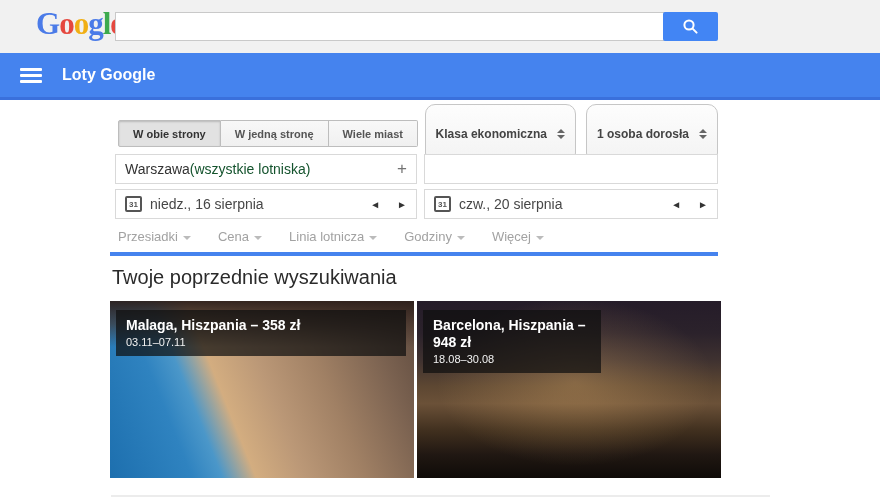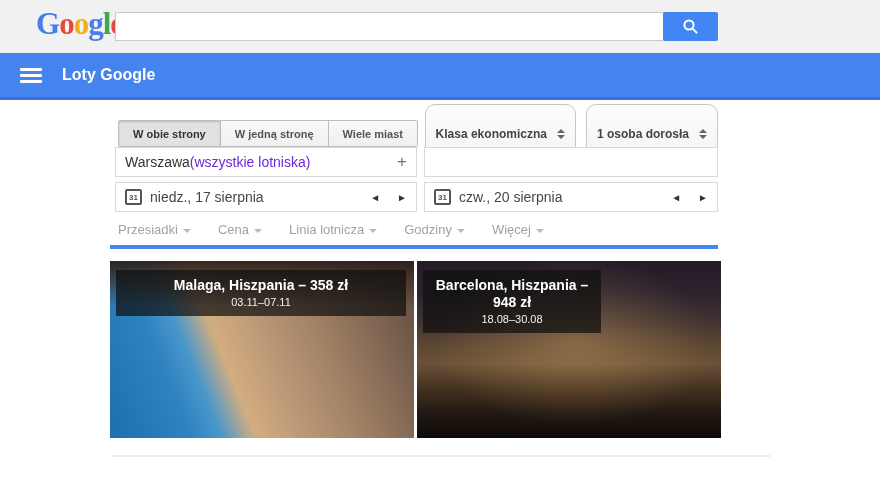--- a/index.html
+++ b/index.html
@@ -58,30 +58,30 @@
     font-size:12px; font-weight:bold; color:#444;
     background:linear-gradient(#fdfdfd,#f3f3f3);
     border:1px solid #c6c6c6; border-radius:10px; cursor:pointer;
     font-family:"Liberation Sans", sans-serif;
   }
   .spinner { display:flex; flex-direction:column; gap:2px; }
   .spinner i { width:0; height:0; border-left:4px solid transparent; border-right:4px solid transparent; }
   .spinner .up   { border-bottom:4px solid #666; }
   .spinner .down { border-top:4px solid #666; }
   .row2, .row3 { display:flex; gap:7px; margin-left:5px; }
-  .row2 { }
+  .row2 { margin-top:7px; }
   .row3 { margin-top:5px; }
   .field {
     height:28px; border:1px solid #d9d9d9; background:#fff;
     display:flex; align-items:center; padding:0 9px; font-size:14px; color:#333;
     cursor:text;
   }
   .origin, .dep-date { width:283px; }
   .dest, .ret-date { width:275px; }
-  .muted { color:#6d28d9; }
+  .muted { color:#14532d; }
   .plus { margin-left:auto; color:#737373; font-size:17px; font-weight:normal; cursor:pointer; }
   .cal {
     width:13px; height:12px; border:2px solid #555; border-radius:2px;
     display:flex; align-items:center; justify-content:center;
     font-size:8px; font-weight:bold; color:#555; margin-right:8px; flex:none;
   }
   .datelabel { color:#474747; }
   .navarrows { margin-left:auto; display:flex; gap:17px; font-size:10px; color:#333; }
   .navarrows span { cursor:pointer; }
   .filters { margin-top:10px; margin-left:8px; display:flex; gap:27px; height:15px; }
@@ -102,21 +102,21 @@
       repeating-linear-gradient(90deg, rgba(190,80,60,.22) 0 13px, rgba(110,135,170,.20) 13px 25px, rgba(252,252,252,.28) 25px 43px) left bottom / 100% 52% no-repeat,
       linear-gradient(to bottom, #a6abae 0%, #9da5aa 28%, #64798a 33%, #5b7181 38%, #a3aaa6 43%, #c4c3bc 50%, #b7b0a4 60%, #9da192 72%, #6d7a5e 86%, #52603f 100%);
   }
   .card-barcelona {
     background:
       radial-gradient(ellipse at 52% 46%, rgba(255,198,120,.28), rgba(0,0,0,0) 62%),
       linear-gradient(to bottom, #251c29 0%, #2b222b 18%, #3e3130 33%, #5d4732 48%, #6b5138 58%, #41301f 73%, #201712 87%, #0f0b08 100%);
   }
   .overlay {
     position:absolute; top:9px; left:6px; right:8px;
-    background:rgba(15,15,15,.72); padding:7px 10px 8px;text-align:center;
+    background:rgba(15,15,15,.72); padding:7px 10px 8px;
   }
   .overlay.narrow { right:auto; width:158px; }
   .ctitle { font-size:14px; font-weight:bold; color:#fff; line-height:17px; }
   .cdates { font-size:11px; color:#f2f2f2; margin-top:2px; }
   .divider { margin-top:17px; margin-left:1px; width:659px; height:2px; background:#ececec; }
 </style>
 </head>
 <body>
 
 <div class="topbar">
@@ -175,21 +175,21 @@
         <span class="plus">+</span>
       </div>
       <div class="field dest">
         <span></span>
       </div>
     </div>
 
     <div class="row3">
       <div class="field dep-date">
         <span class="cal">31</span>
-        <span class="datelabel">niedz., 17 sierpnia</span>
+        <span class="datelabel">niedz., 16 sierpnia</span>
         <span class="navarrows">
           <span>◄</span>
           <span>►</span>
         </span>
       </div>
       <div class="field ret-date">
         <span class="cal">31</span>
         <span class="datelabel">czw., 20 sierpnia</span>
         <span class="navarrows">
           <span>◄</span>
@@ -217,20 +217,21 @@
       </span>
       <span class="filter">
         <span>Więcej</span>
           <i class="caret"></i>
       </span>
     </div>
 
     <div class="blue-underline"></div>
   </div>
 
+  <h2 class="section">Twoje poprzednie wyszukiwania</h2>
 
   <div class="cards">
     <div class="card card-malaga">
       <div class="overlay">
         <div class="ctitle">Malaga, Hiszpania – 358 zł</div>
         <div class="cdates">03.11–07.11</div>
       </div>
     </div>
     <div class="card card-barcelona">
       <div class="overlay narrow">

